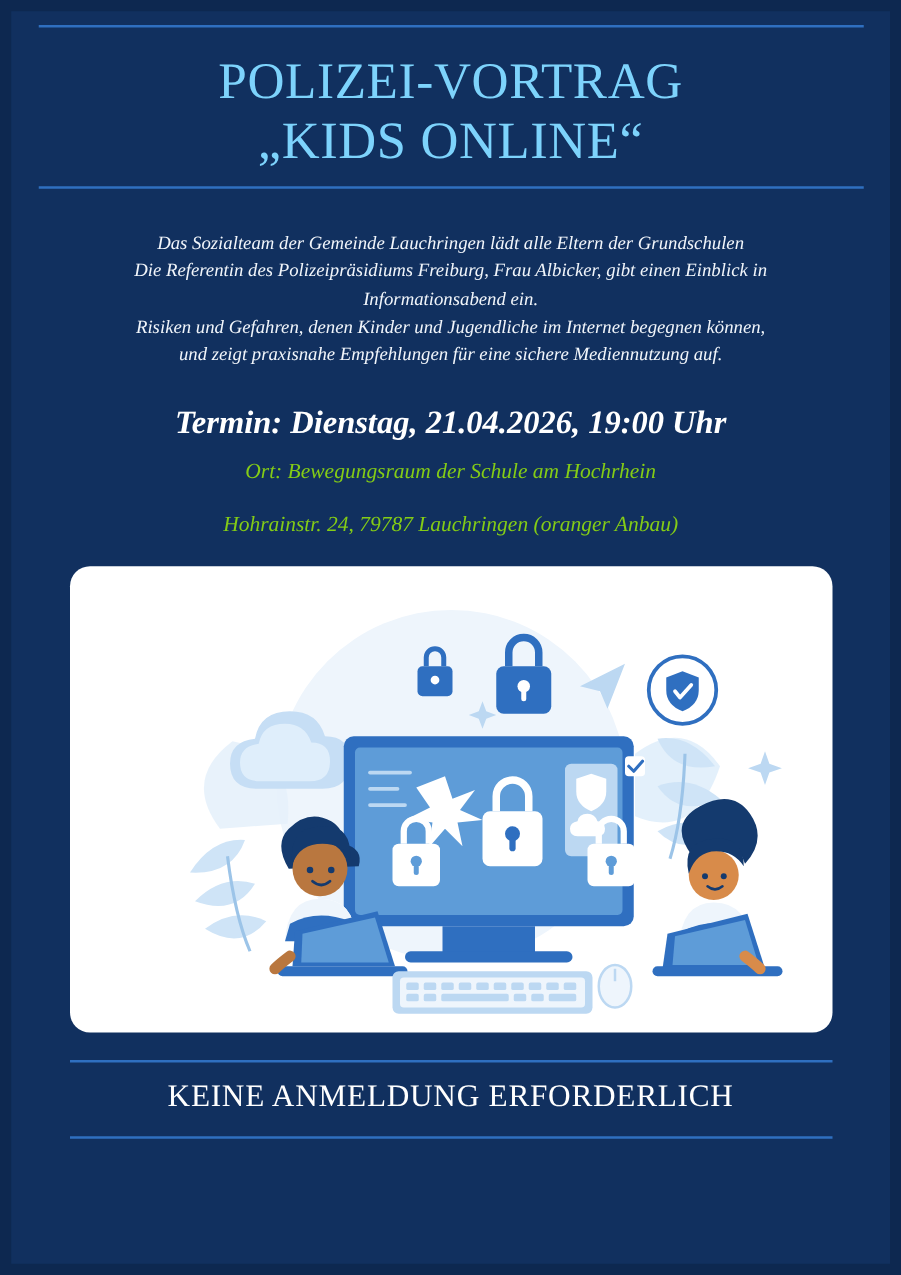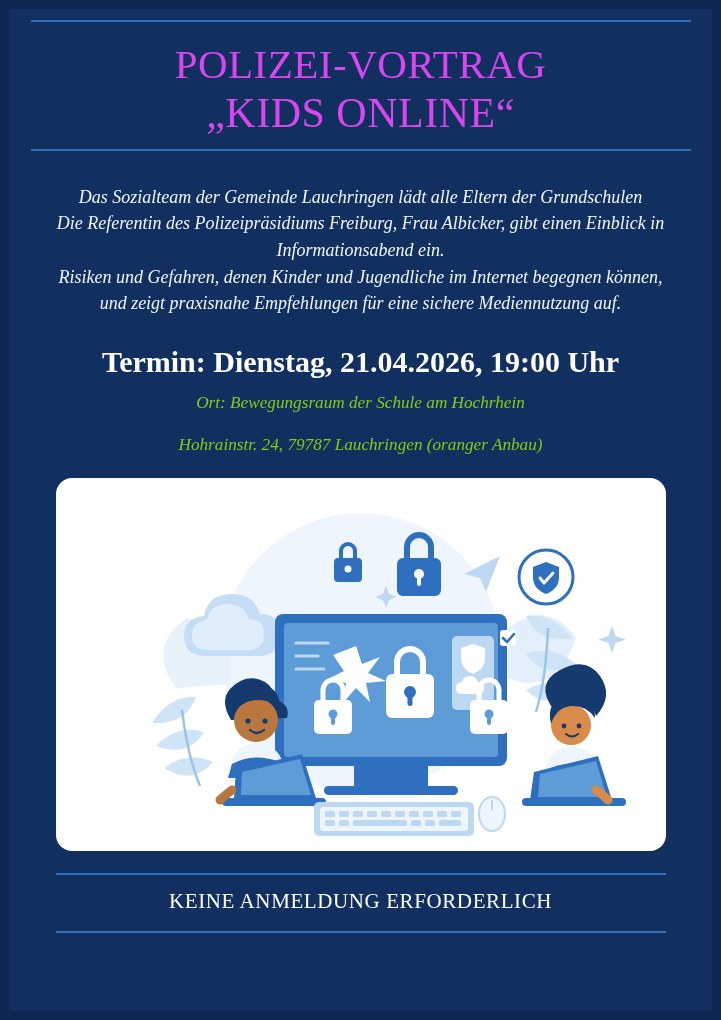--- a/index.html
+++ b/index.html
@@ -29,21 +29,21 @@
     height: 2px;
     background: #2f6fc0;
     flex: none;
   }
   .rule.top { margin-top: 11px; }
   .rule.under-title { margin-top: 12px; }
 
   .title-block {
     margin-top: 20px;
     text-align: center;
-    color: #d946ef;
+    color: #7dd3fc;
     line-height: 1.12;
     letter-spacing: 0.5px;
   }
   .title-line1 {
     font-size: 41px;
     font-family: "Liberation Serif", serif;
     font-weight: normal;
   }
   .title-line2 {
     font-size: 42px;
@@ -51,32 +51,33 @@
     font-weight: normal;
     margin-top: 2px;
   }
 
   .body-text {
     margin-top: 34px;
     width: 672px;
     text-align: center;
     color: #f2f6fb;
     font-style: italic;
-    font-size: 18px;
+    font-size: 15px;
     line-height: 1.42;
   }
   .body-text p { margin: 0; }
   .body-text p + p { margin-top: 1px; }
 
   .termin {
     margin-top: 28px;
     text-align: center;
     color: #ffffff;
     font-weight: bold;
-    font-size: 30px;
+    font-style: italic;
+    font-size: 26px;
   }
   .ort {
     margin-top: 11px;
     text-align: center;
     color: #84cc16;
     font-style: italic;
     font-size: 17.2px;
     line-height: 1.5;
   }
   .ort div + div { margin-top: 17px; }
@@ -98,21 +99,21 @@
   .footer-rule {
     width: 610px;
     height: 2px;
     background: #2f6fc0;
   }
   .footer-rule.first { margin-top: 22px; }
   .footer-rule.second { margin-top: 17px; }
   .footer-text {
     margin-top: 14px;
     color: #ffffff;
-    font-size: 21px;
+    font-size: 25px;
     letter-spacing: 0.6px;
     text-align: center;
   }
 </style>
 </head>
 <body>
 
 <div class="poster">
 
   <div class="rule top"></div>

